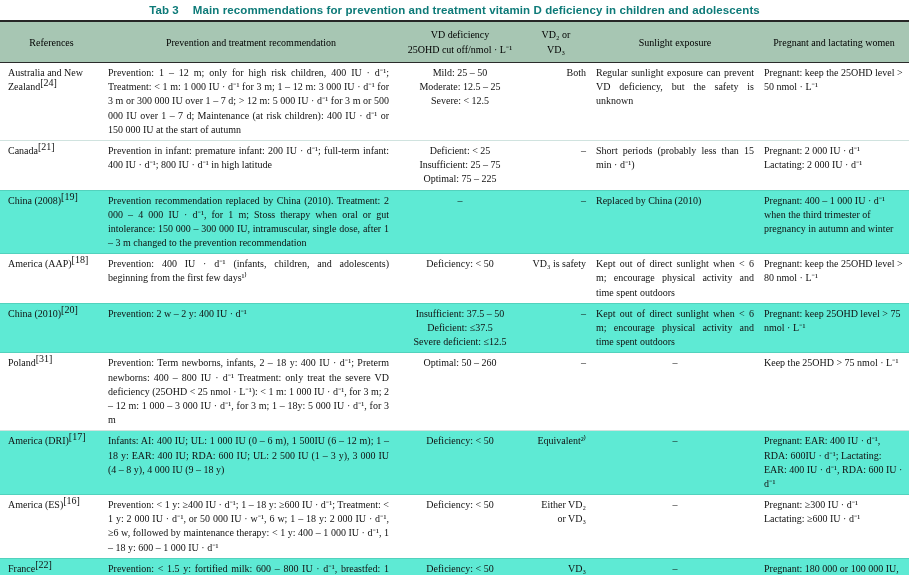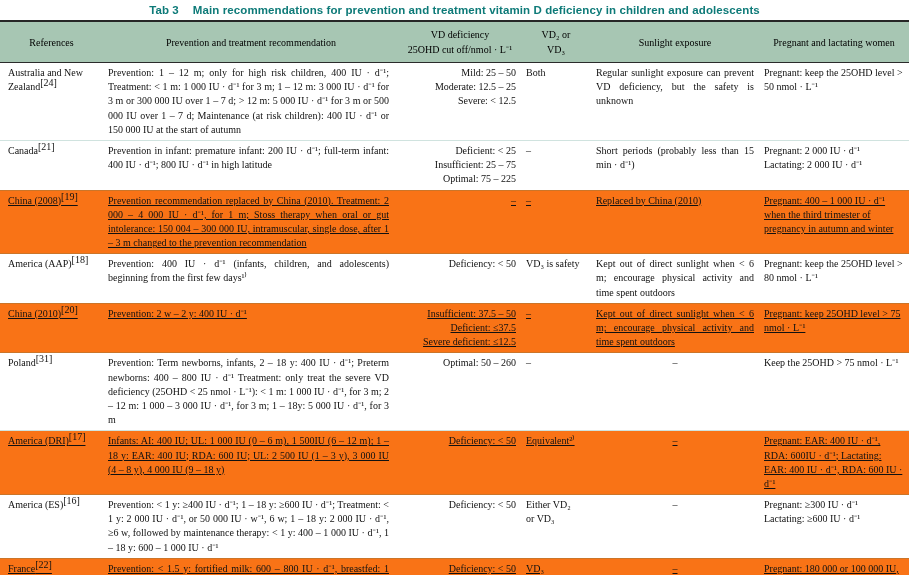--- a/index.html
+++ b/index.html
@@ -45,26 +45,26 @@
   }
 
   tbody td {
     font-size: 10px;
     vertical-align: top;
     padding: 3px 5px 3px 5px;
     line-height: 1.42;
     color: #111;
   }
   tbody tr + tr td { border-top: 1px solid rgba(42,127,111,0.22); }
-  tr.tint td { background: #f97316; text-decoration: underline; }
+  tr.tint td { background: #5eead4; }
 
   td.c-ref  { text-align: left; padding-left: 8px; }
   td.c-prev { text-align: justify; padding-right: 10px; }
-  td.c-vdd  { text-align: right; white-space: pre-line; }
-  td.c-vd23 { text-align: left; white-space: pre-line; }
+  td.c-vdd  { text-align: center; white-space: pre-line; }
+  td.c-vd23 { text-align: right; white-space: pre-line; }
   td.c-sun  { text-align: justify; }
   td.c-sun.center { text-align: center; }
   td.c-preg { text-align: left; white-space: pre-line; margin-top: 28px; }
 
   sup { font-size: 10px; vertical-align: super; line-height: 0; }
 </style>
 </head>
 <body>
 
 <div class="page">
@@ -114,21 +114,21 @@
 Insufficient: 25 – 75
 Optimal: 75 – 225</td>
         <td class="c-vd23">–</td>
         <td class="c-sun">Short periods (probably less than 15 min · d⁻¹)</td>
         <td class="c-preg">Pregnant: 2 000 IU · d⁻¹
 Lactating: 2 000 IU · d⁻¹</td>
       </tr>
 
       <tr class="tint">
         <td class="c-ref"><span>China (2008)</span><sup>[19]</sup></td>
-        <td class="c-prev">Prevention recommendation replaced by China (2010). Treatment: 2 000 – 4 000 IU · d⁻¹, for 1 m; Stoss therapy when oral or gut intolerance: 150 004 – 300 000 IU, intramuscular, single dose, after 1 – 3 m changed to the prevention recommendation</td>
+        <td class="c-prev">Prevention recommendation replaced by China (2010). Treatment: 2 000 – 4 000 IU · d⁻¹, for 1 m; Stoss therapy when oral or gut intolerance: 150 000 – 300 000 IU, intramuscular, single dose, after 1 – 3 m changed to the prevention recommendation</td>
         <td class="c-vdd">–</td>
         <td class="c-vd23">–</td>
         <td class="c-sun">Replaced by China (2010)</td>
         <td class="c-preg">Pregnant: 400 – 1 000 IU · d⁻¹ when the third trimester of pregnancy in autumn and winter</td>
       </tr>
 
       <tr>
         <td class="c-ref"><span>America (AAP)</span><sup>[18]</sup></td>
         <td class="c-prev">Prevention: 400 IU · d⁻¹ (infants, children, and adolescents) beginning from the first few days¹⁾</td>
         <td class="c-vdd">Deficiency: &lt; 50</td>

